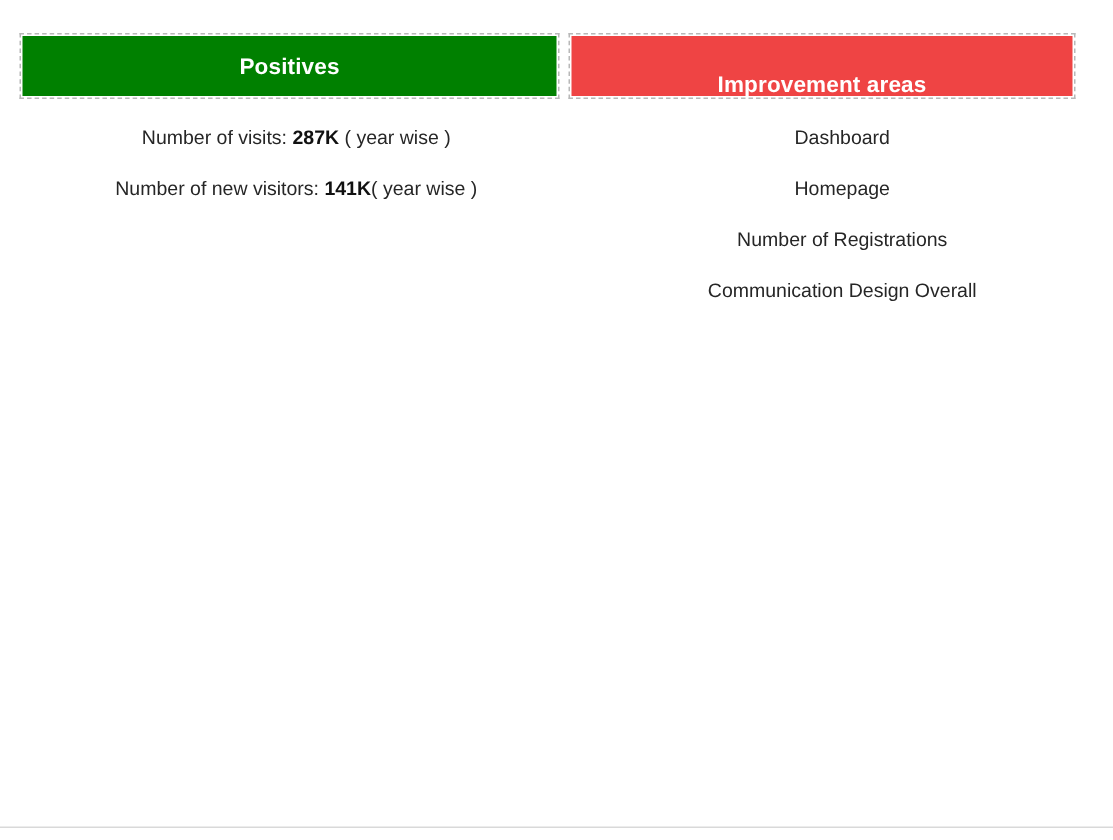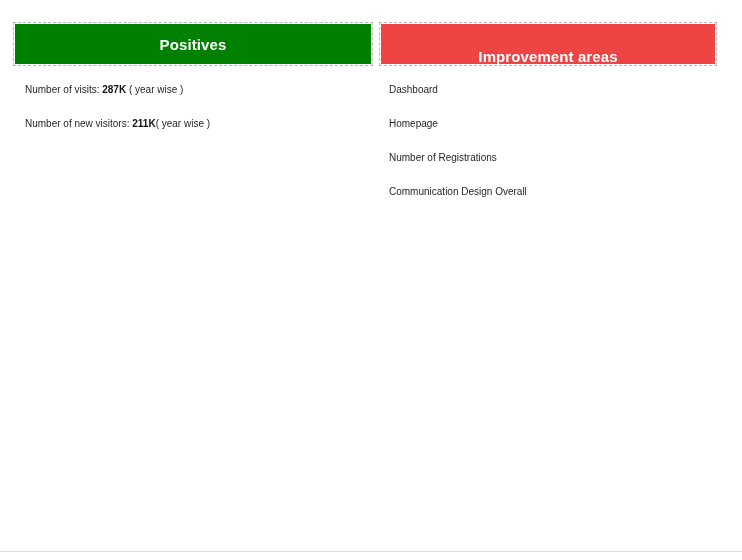--- a/index.html
+++ b/index.html
@@ -60,26 +60,27 @@
   #column-positives {
     left: 25px;
     width: 345px;
   }
   #column-improvements {
     left: 389px;
     width: 345px;
   }
 
   .line {
-    font-size: 10px;
+    font-size: 13px;
     color: #262626;
     line-height: 1;
     height: 19px;
     margin-bottom: 15px;
     white-space: nowrap;
+    text-align: center;
   }
   .line:last-child {
     margin-bottom: 0;
   }
   .line b {
     font-weight: bold;
     color: #111111;
   }
 
   
@@ -103,21 +104,21 @@
 
   <div class="banner" id="banner-improvements" style="background: #ef4444; align-items: flex-end;">
     <span class="banner-title" style="color: rgb(255, 255, 255);">Improvement areas</span>
   </div>
 
   <div class="column" id="column-positives">
     <div class="line">
       <span>Number of visits: </span><b>287K</b><span> ( year wise )</span>
     </div>
     <div class="line">
-      <span>Number of new visitors: </span><b>211K</b><span>( year wise )</span>
+      <span>Number of new visitors: </span><b>141K</b><span>( year wise )</span>
     </div>
   </div>
 
   <div class="column" id="column-improvements">
     <div class="line">
       <span>Dashboard</span>
     </div>
     <div class="line">
       <span>Homepage</span>
     </div>

